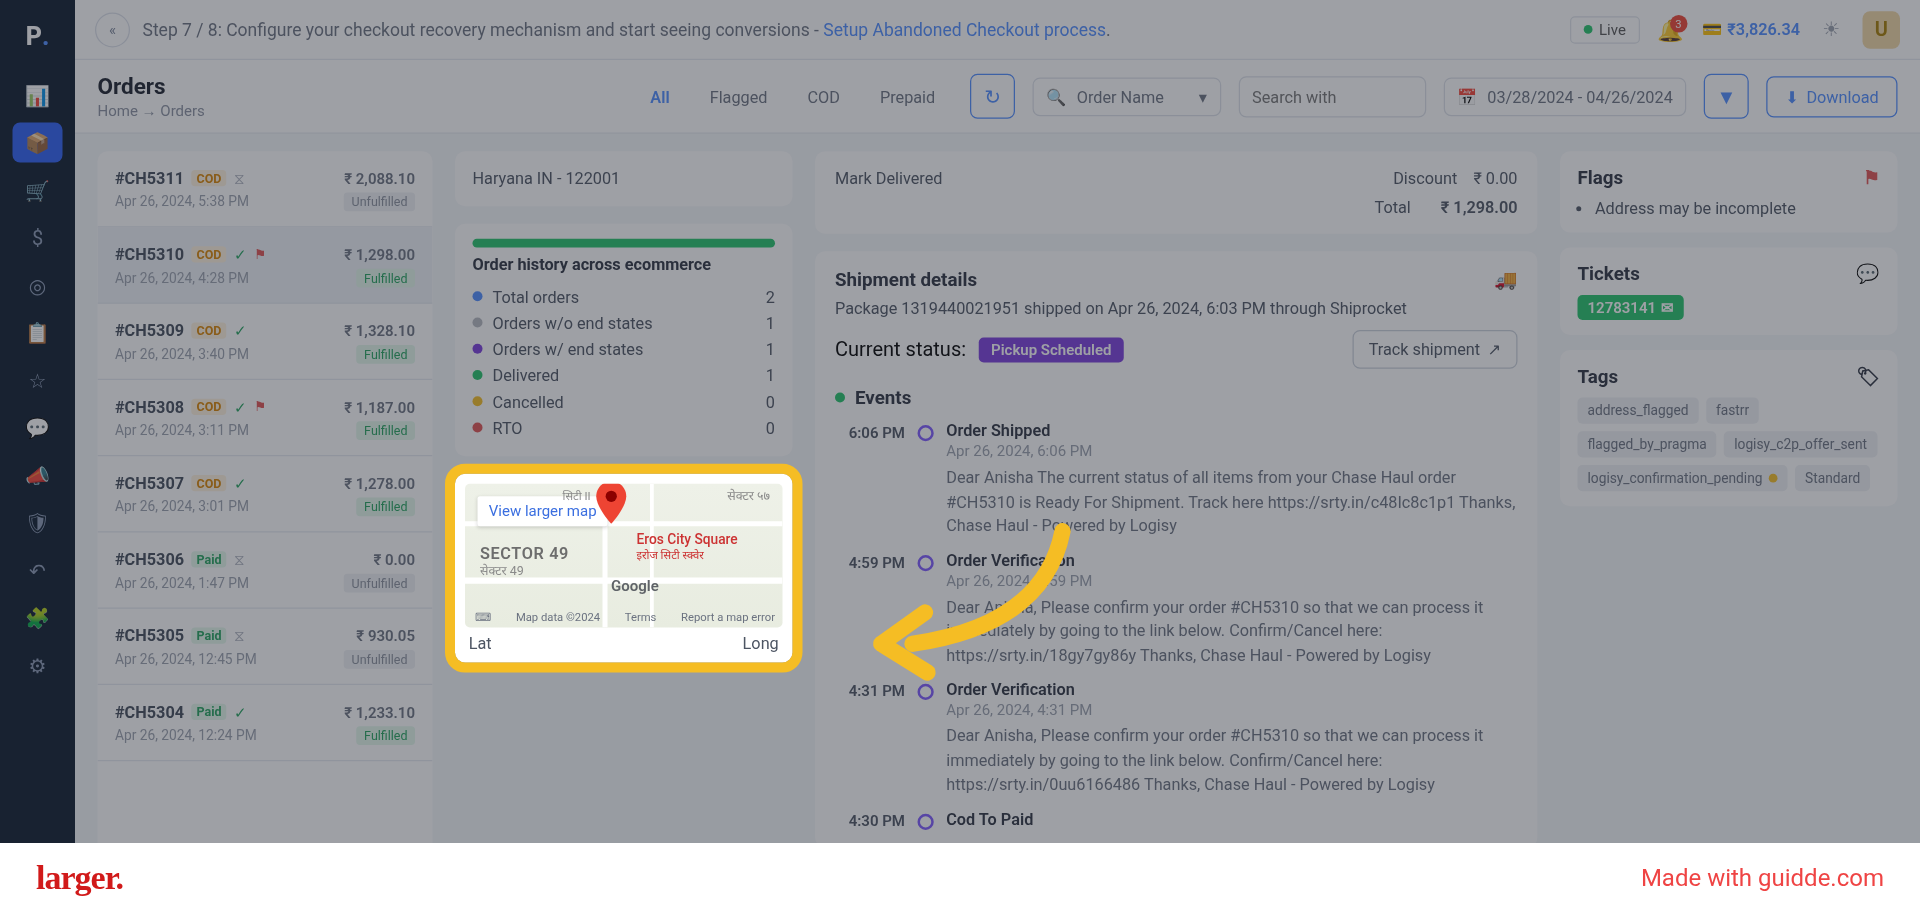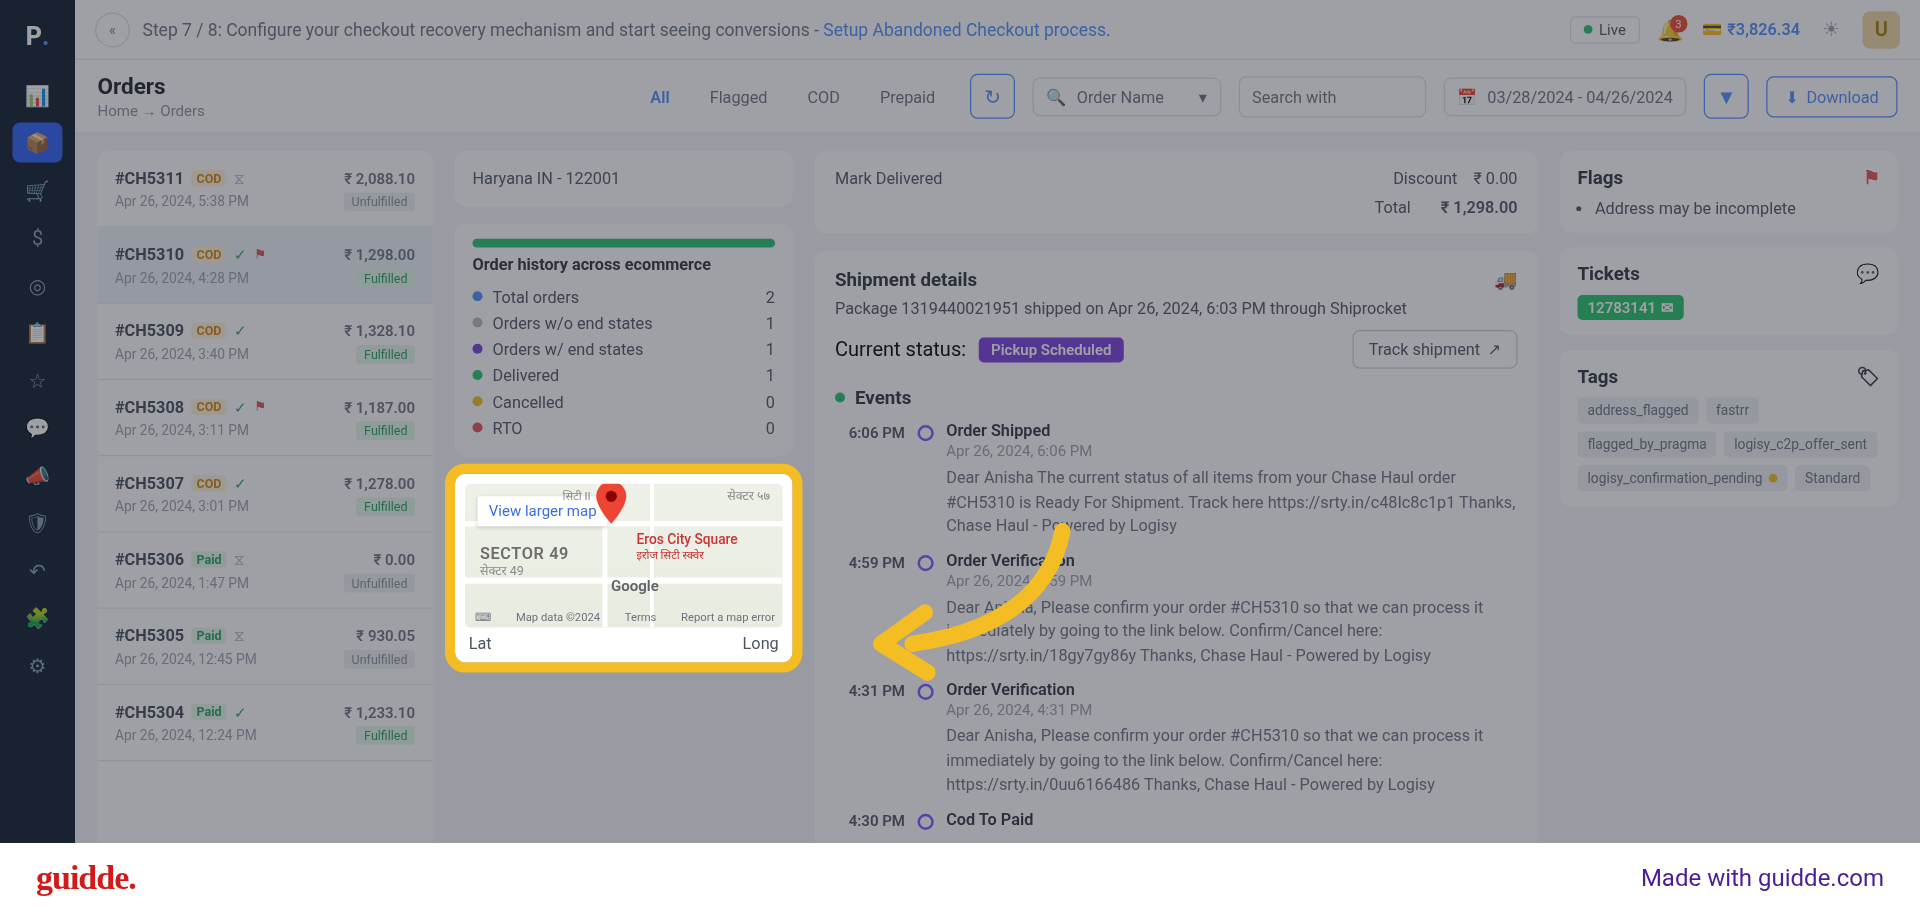--- a/index.html
+++ b/index.html
@@ -95,21 +95,21 @@
 .right { width:270px; display:flex; flex-direction:column; gap:12px; }
 .sec-h { font-weight:700; font-size:15px; color:#2c3240; display:flex; justify-content:space-between; align-items:center; }
 .flag-item { font-size:13px; color:#4d5563; margin:8px 0 0 14px; }
 .ticket { background:#24c46a; color:#fff; padding:3px 8px; border-radius:4px; font-size:12px; font-weight:600; display:inline-flex; align-items:center; gap:4px; margin-top:8px; }
 .tag-wrap { display:flex; flex-wrap:wrap; gap:6px; margin-top:8px; }
 .tag { background:#eef0f4; color:#6b7280; font-size:11px; padding:4px 8px; border-radius:4px; }
 .tag-y::after { content:""; display:inline-block; width:7px; height:7px; background:#f5bd24; border-radius:50%; margin-left:5px; }
 .arrow-ov { position:absolute; z-index:55; pointer-events:none; }
 .footer { position:absolute; bottom:0; left:0; right:0; height:70px; background:#fff; display:flex; align-items:center; justify-content:space-between; padding:0 36px; z-index:100; }
 .guidde { font-family:Georgia,serif; font-size:34px; font-weight:800; color:#d11a1a; letter-spacing:-1px; }
-.made { font-size:24px; color:#4c1d95; }
+.made { font-size:24px; color:#ef4444; }
 </style>
 </head>
 <body>
 
 <div class="scaled">
 <div class="app">
   <div class="sidebar">
     <div class="logo">P<span>.</span></div>
     <div class="nav-icon">📊</div>
     <div class="nav-icon active">📦</div>
@@ -436,15 +436,15 @@
   </div>
 </div>
 <div class="dim"></div>
 <svg class="arrow-ov" style="left:680px;top:410px;width:200px;height:140px" viewBox="0 0 200 140">
   <path d="M170 15 Q 155 90 50 105" stroke="#f5bd24" stroke-width="13" fill="none" stroke-linecap="round"></path>
   <path d="M25 105 L60 80 M25 105 L62 128" stroke="#f5bd24" stroke-width="13" fill="none" stroke-linecap="round"></path>
 </svg>
 </div>
 
 <div class="footer">
-  <div class="guidde">guidde.</div>
+  <div class="guidde">larger.</div>
   <div class="made">Made with guidde.com</div>
 </div>
 
 </body></html>

